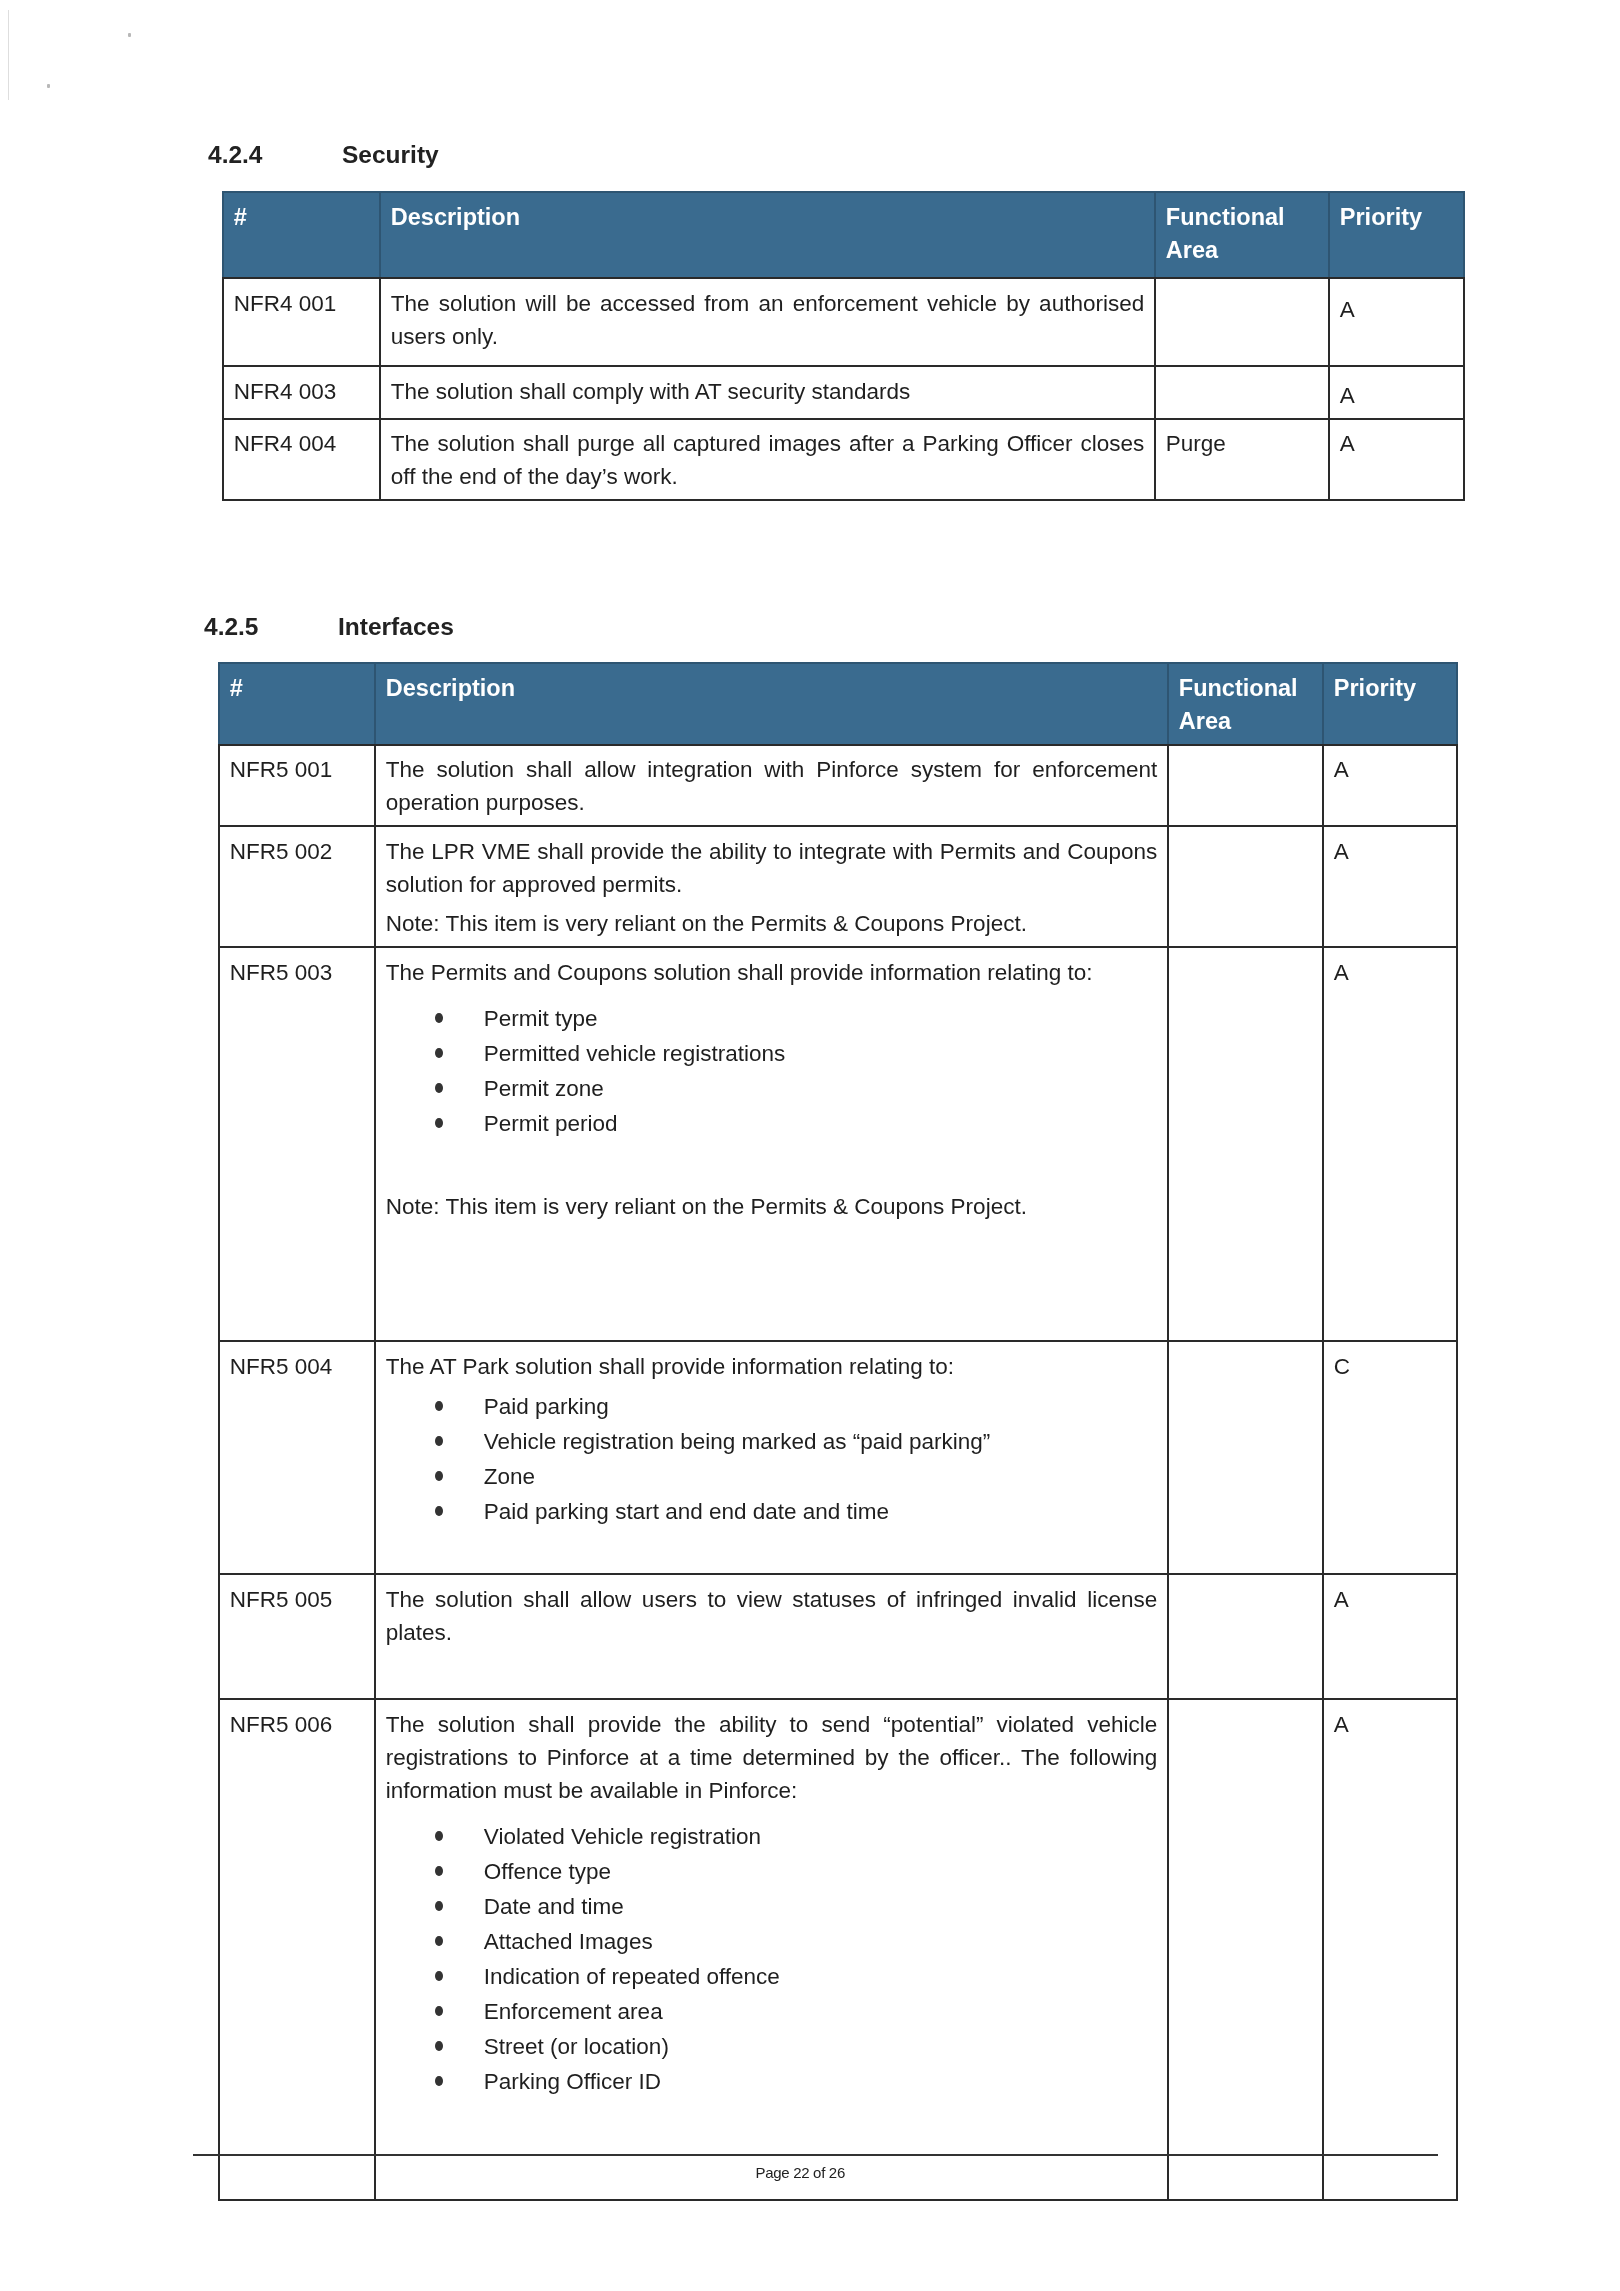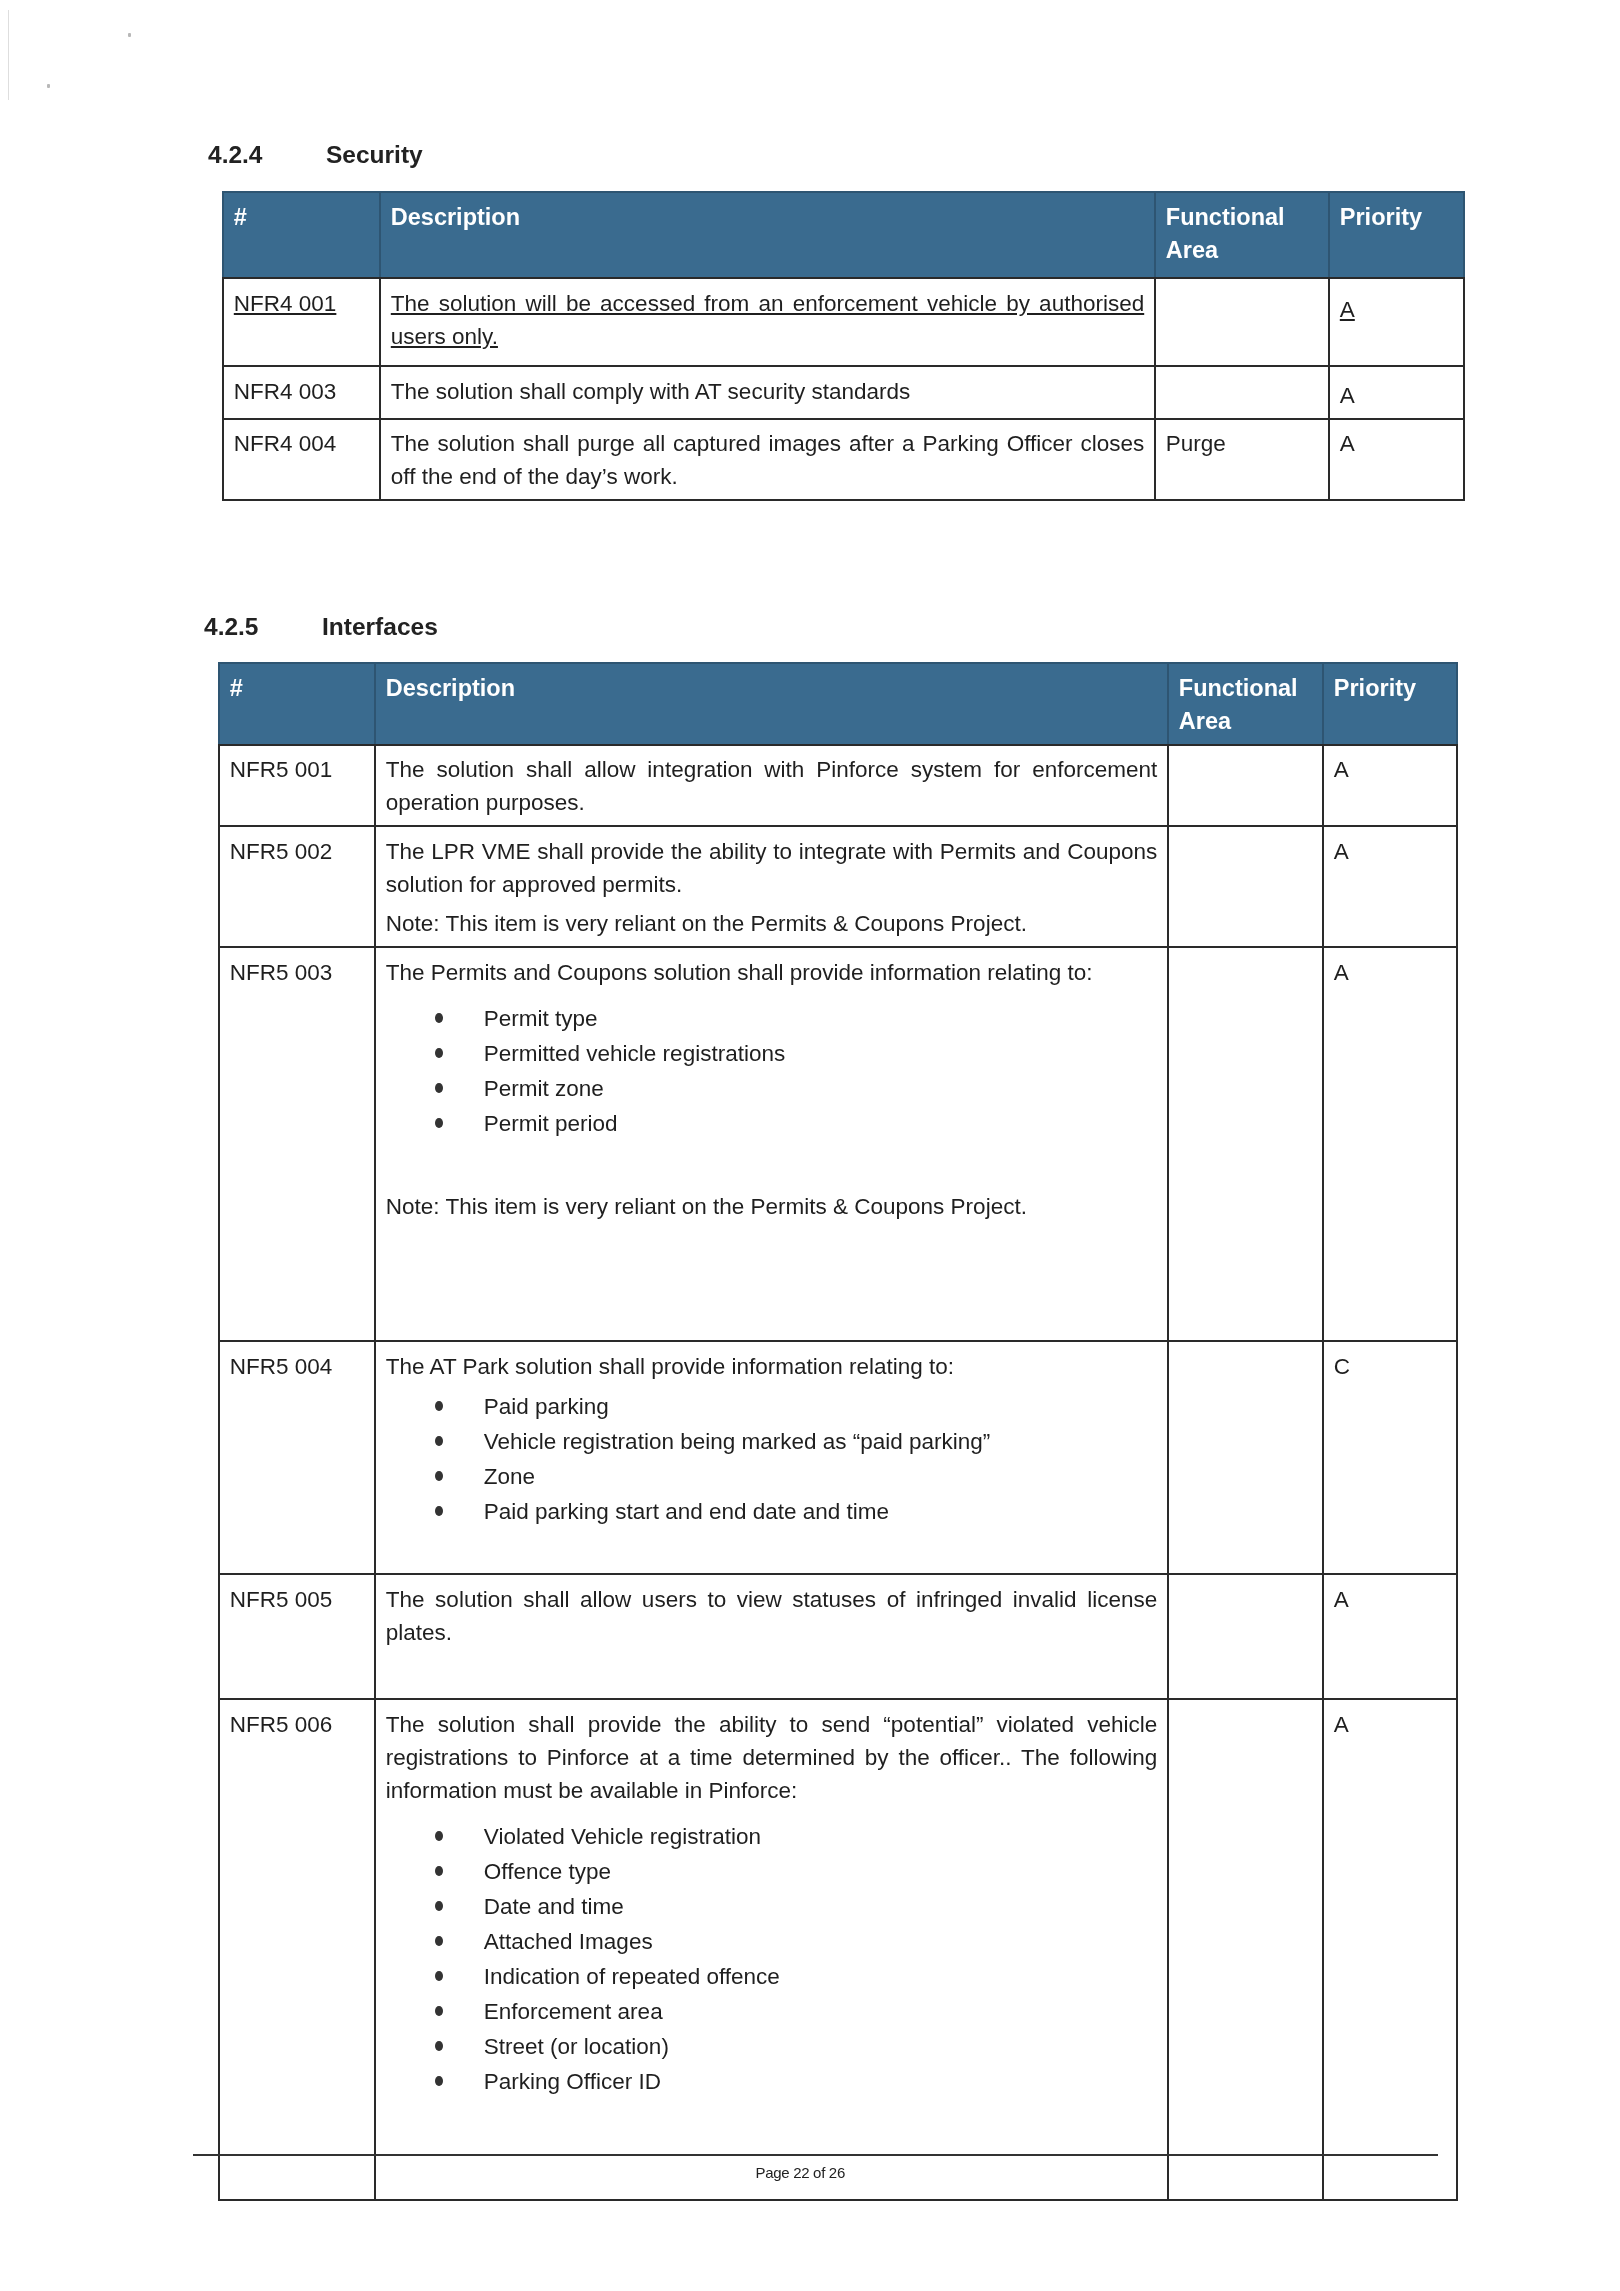--- a/index.html
+++ b/index.html
@@ -6,21 +6,21 @@
   body {
     width: 1620px; height: 2292px; position: relative; overflow: hidden;
     font-family: "Liberation Sans", "DejaVu Sans", sans-serif;
     color: #1f1f1f;
   }
   .scan-edge { position: absolute; left: 7.8px; top: 9.8px; width: 1px; height: 90px; background: #dedede; }
   .speck { position: absolute; width: 2.9px; height: 3.9px; background: #b8b8b8; border-radius: 1px; }
 
   .heading {
     position: absolute; font-weight: bold; font-size: 24.5px; color: #222;
-    display: flex; gap: 0;
+    display: flex; gap: 16px;
   }
   .heading .num { display: inline-block; width: 118px; }
 
   table.req {
     position: absolute; border-collapse: collapse; table-layout: fixed;
     font-size: 22.5px; line-height: 33px;
   }
   table.req th, table.req td {
     border: 2px solid #2a2a2a; vertical-align: top; text-align: left;
     padding: 7.8px 9.8px 5.9px 9.8px;
@@ -70,21 +70,21 @@
   </colgroup>
   <thead>
     <tr style="height:86px;">
       <th>#</th>
       <th>Description</th>
       <th>Functional Area</th>
       <th>Priority</th>
     </tr>
   </thead>
   <tbody>
-    <tr style="height:88px;text-decoration:underline;">
+    <tr style="height:88px;">
       <td>NFR4 001</td>
       <td class="desc">The solution will be accessed from an enforcement vehicle by authorised users only.</td>
       <td></td>
       <td style="padding-top:13.7px;">A</td>
     </tr>
     <tr style="height:51px;">
       <td>NFR4 003</td>
       <td class="desc">The solution shall comply with AT security standards</td>
       <td></td>
       <td style="padding-top:11.8px;">A</td>

